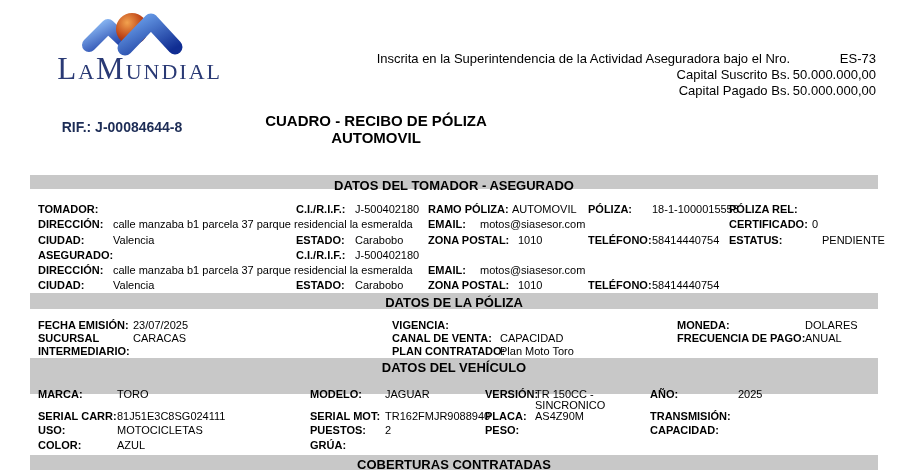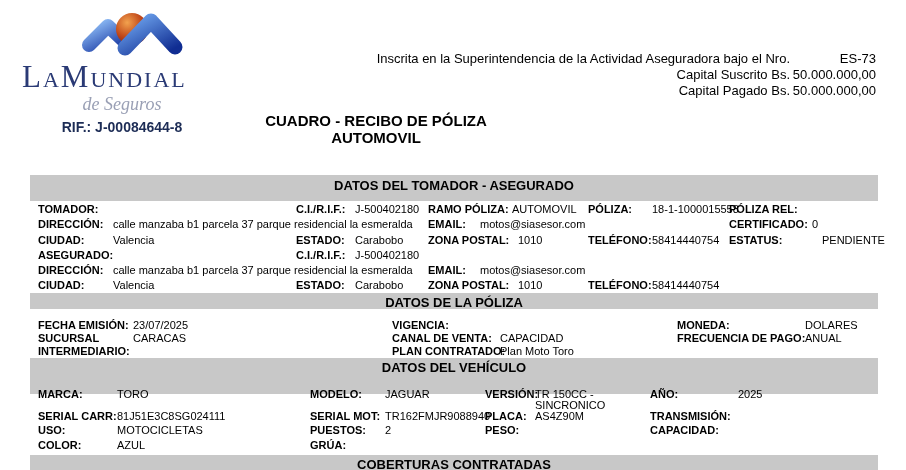--- a/index.html
+++ b/index.html
@@ -6,38 +6,38 @@
   .page{position:relative;width:906px;height:470px;background:#ffffff;overflow:hidden;
         font-family:"Liberation Sans",sans-serif;color:#000;}
 
   
   .f{position:absolute;font-size:11px;line-height:13px;white-space:nowrap;}
   .b{font-weight:700;}
 
   
   .bar{position:absolute;left:30px;width:848px;background:#c8c8c8;
        font-weight:700;font-size:13px;text-align:center;color:#000;}
-  .bar-tomador{top:175px;height:26px;line-height:22px;}
+  .bar-tomador{top:175px;height:14px;line-height:22px;}
   .bar-poliza{top:293px;height:16px;line-height:20px;}
   .bar-vehiculo{top:358px;height:36px;line-height:20px;}
   .bar-coberturas{top:455px;height:20px;line-height:20px;}
 
   
   .reg{position:absolute;font-size:13px;line-height:15px;white-space:nowrap;}
   .reg-label{right:116px;text-align:right;}
   .reg-val{right:30px;text-align:center;}
   .ry1{top:51px}.ry2{top:67px}.ry3{top:83px}
 
   
   .title{position:absolute;left:0;width:752px;text-align:center;font-weight:700;font-size:15px;line-height:17px;}
   .title1{top:112px}.title2{top:129px}
 
   
   .logo-mark{position:absolute;left:80px;top:8px;}
-  .logo-name{position:absolute;left:22px;top:60px;width:200px;text-align:left;
+  .logo-name{position:absolute;left:22px;top:52px;width:200px;text-align:right;
              font-family:"Liberation Serif",serif;font-variant:small-caps;
              font-size:31px;line-height:34px;letter-spacing:2px;color:#2a3a75;}
   .logo-sub{position:absolute;left:22px;top:94px;width:200px;text-align:center;
             font-family:"Liberation Serif",serif;font-style:italic;font-size:18px;color:#9aa0b5;}
   .logo-rif{position:absolute;left:14px;top:119px;width:216px;text-align:center;
             font-size:14px;font-weight:700;color:#1c2c55;}
 
   
   .x38{left:38px}.x113{left:113px}.x117{left:117px}.x133{left:133px}
   .x296{left:296px}.x310{left:310px}.x355{left:355px}.x385{left:385px}
@@ -70,21 +70,20 @@
         <stop offset="0" stop-color="#f2a24e"></stop>
           <stop offset="0.55" stop-color="#c2491a"></stop>
           <stop offset="1" stop-color="#7d150b"></stop>
       </radialGradient>
     </defs>
     <path d="M 9 37 L 28 18 L 45 34" fill="none" stroke="url(#bg1)" stroke-width="14" stroke-linecap="round" stroke-linejoin="round"></path>
     <circle cx="52" cy="21" r="16" fill="url(#sph)"></circle>
     <path d="M 45 40 L 71 13 L 95 39" fill="none" stroke="url(#bg2)" stroke-width="15" stroke-linecap="round" stroke-linejoin="round"></path>
   </svg>
   <div class="logo-name"><span>La</span><span>Mundial</span></div>
-  <div class="logo-sub">de Seguros</div>
   <div class="logo-rif">RIF.: J-00084644-8</div>
 
   <span class="reg reg-label ry1">Inscrita en la Superintendencia de la Actividad Aseguradora bajo el Nro.</span>
   <span class="reg reg-val ry1">ES-73</span>
   <span class="reg reg-label ry2">Capital Suscrito Bs.</span>
   <span class="reg reg-val ry2">50.000.000,00</span>
   <span class="reg reg-label ry3">Capital Pagado Bs.</span>
   <span class="reg reg-val ry3">50.000.000,00</span>
 
   <div class="title title1">CUADRO - RECIBO DE PÓLIZA</div>

